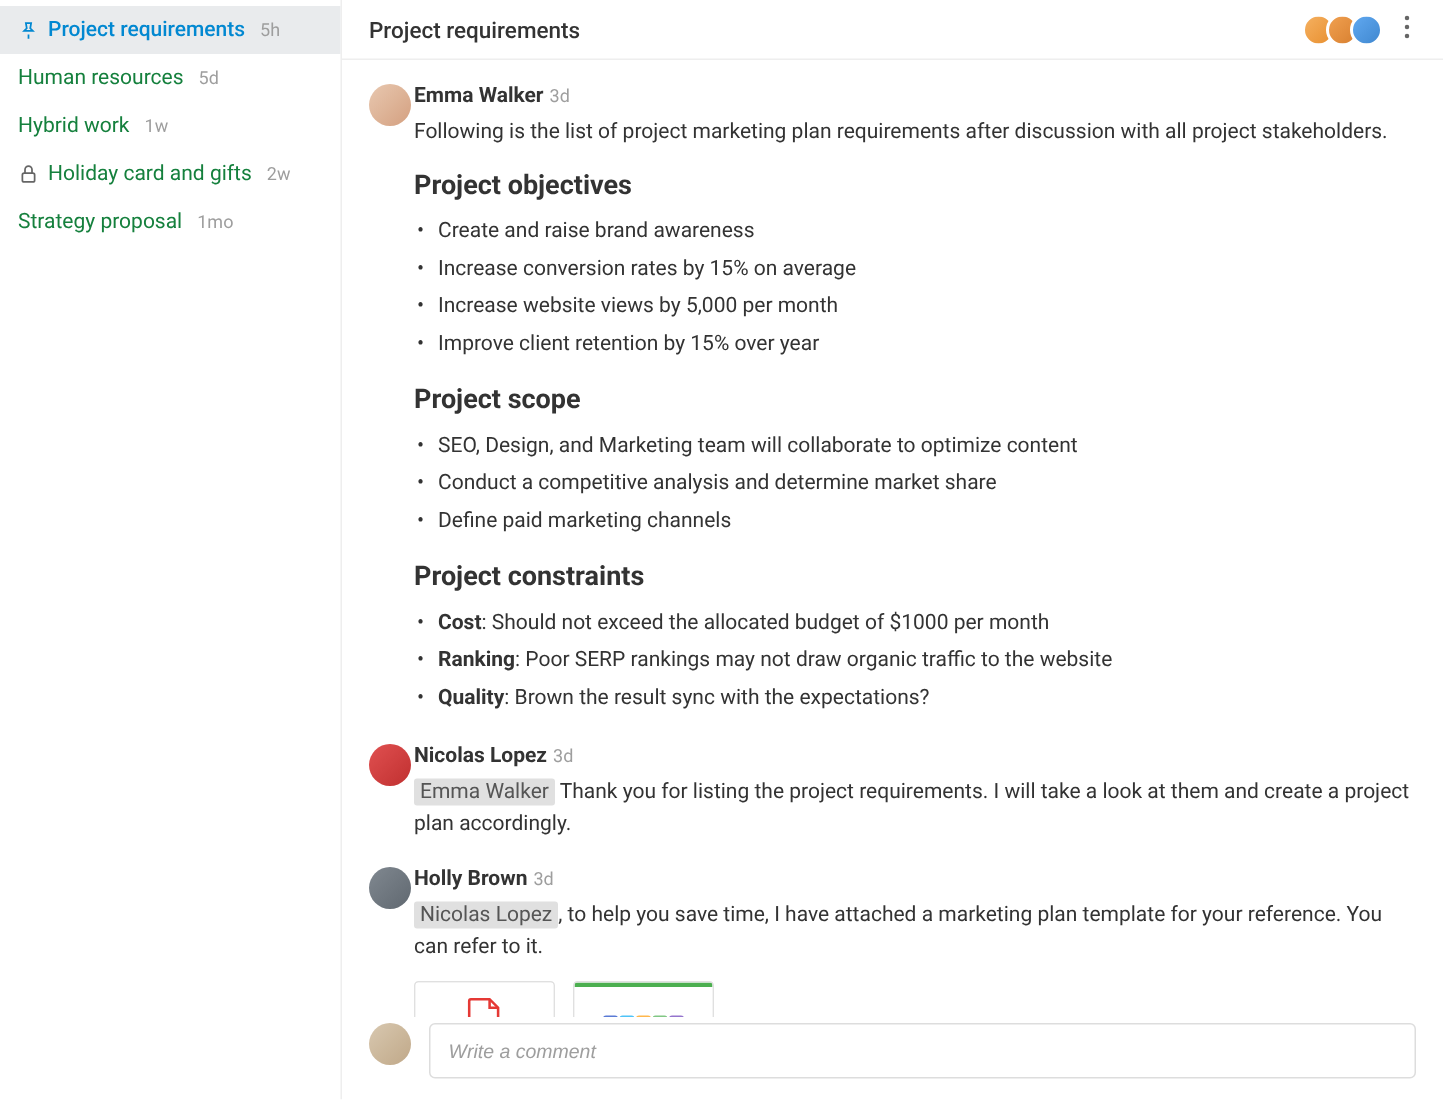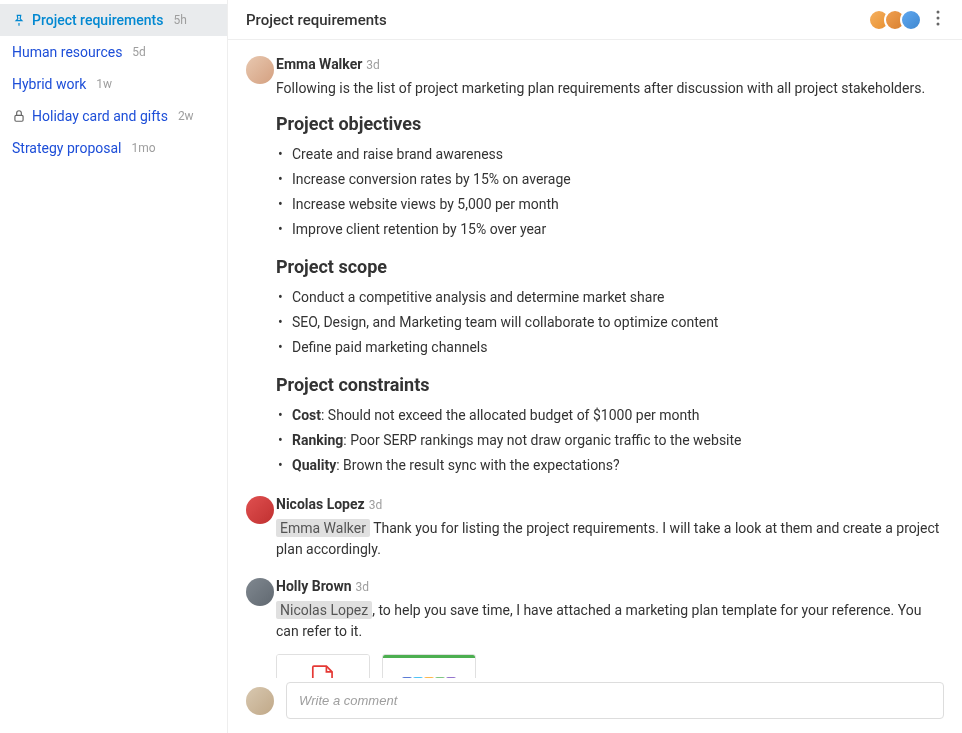--- a/index.html
+++ b/index.html
@@ -28,21 +28,21 @@
       padding: 8px 12px;
       cursor: pointer;
       font-size: 14px;
       gap: 6px;
     }
     .sidebar-item.active {
       background: #e9ebed;
       color: #0288d1;
     }
     .sidebar-item.active .side-title { color: #0288d1; font-weight: 500;}
-    .side-title { color: #1d4ed8; }
+    .side-title { color: #15803d; }
     .side-time { color: #9e9e9e; font-size: 12px; margin-left: 4px; }
     .side-icon { width: 14px; height: 14px; display: inline-flex; align-items: center; justify-content: center; color: inherit; flex-shrink: 0;}
     .sidebar-item.active .side-icon { color: #0288d1; }
     .side-icon svg { width: 14px; height: 14px; }
 
     
     .main {
       flex: 1;
       display: flex;
       flex-direction: column;
@@ -130,21 +130,20 @@
       position: absolute; top: 0; left: 0; right: 0; height: 3px; background: #4caf50;
     }
     .attach-thumb svg { color: #e53935; }
     .hex-cluster { display:flex; gap:1px; }
     .hex { width:10px; height:10px; border-radius:2px; }
 
     
     .comment-row {
       display: flex;
       gap: 12px;
-      align-items: center;
       padding: 0 18px 14px 18px;
       margin-top: 4px;
     }
     .comment-input {
       flex: 1;
       border: 1px solid #ddd;
       border-radius: 4px;
       padding: 10px 12px;
       font-size: 13px;
       color: #333;
@@ -231,22 +230,22 @@
         <div class="section-title">Project objectives</div>
         <ul class="bullet-list">
           <li>Create and raise brand awareness</li>
           <li>Increase conversion rates by 15% on average</li>
           <li>Increase website views by 5,000 per month</li>
           <li>Improve client retention by 15% over year</li>
         </ul>
 
         <div class="section-title">Project scope</div>
         <ul class="bullet-list">
+          <li>SEO, Design, and Marketing team will collaborate to optimize content</li>
           <li>Conduct a competitive analysis and determine market share</li>
-          <li>SEO, Design, and Marketing team will collaborate to optimize content</li>
           <li>Define paid marketing channels</li>
         </ul>
 
         <div class="section-title">Project constraints</div>
         <ul class="bullet-list">
           <li><span class="constraint-key">Cost</span><span>: Should not exceed the allocated budget of $1000 per month</span></li>
           <li><span class="constraint-key">Ranking</span><span>: Poor SERP rankings may not draw organic traffic to the website</span></li>
           <li><span class="constraint-key">Quality</span><span>: Brown the result sync with the expectations?</span></li>
         </ul>
       </div>

